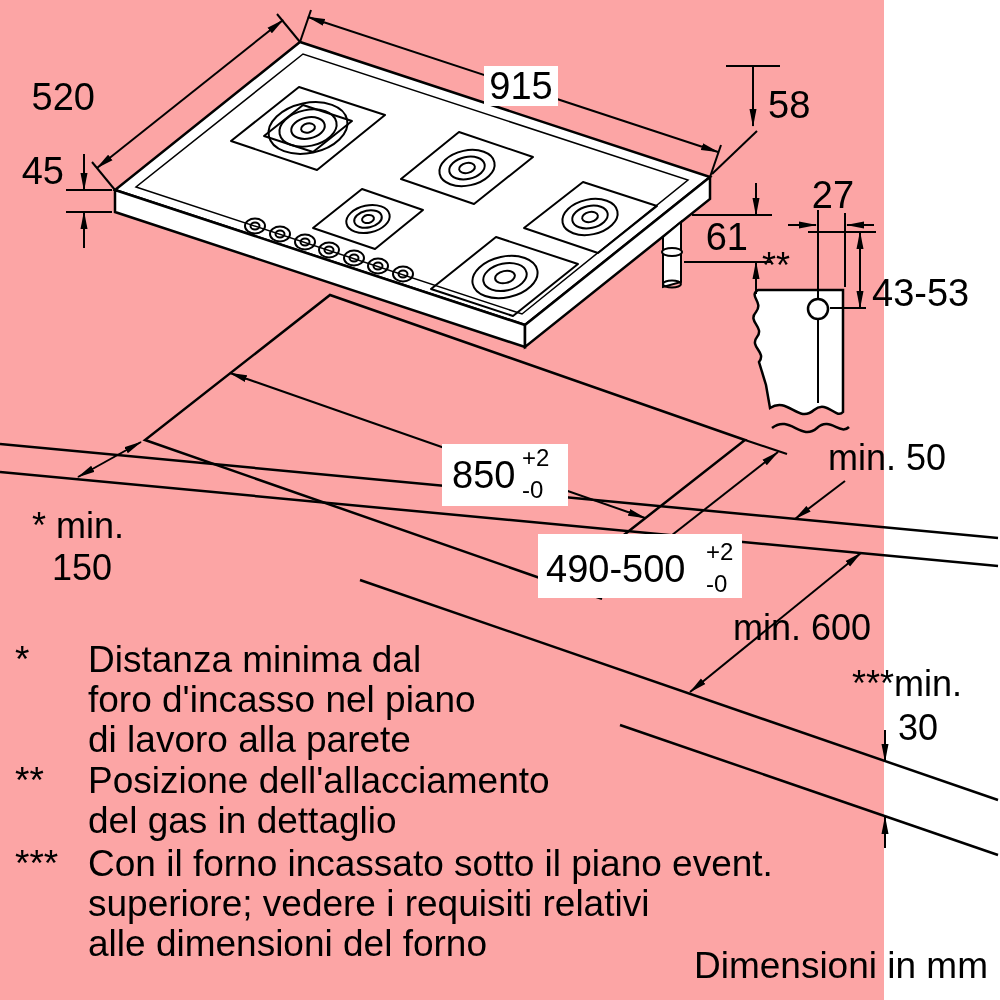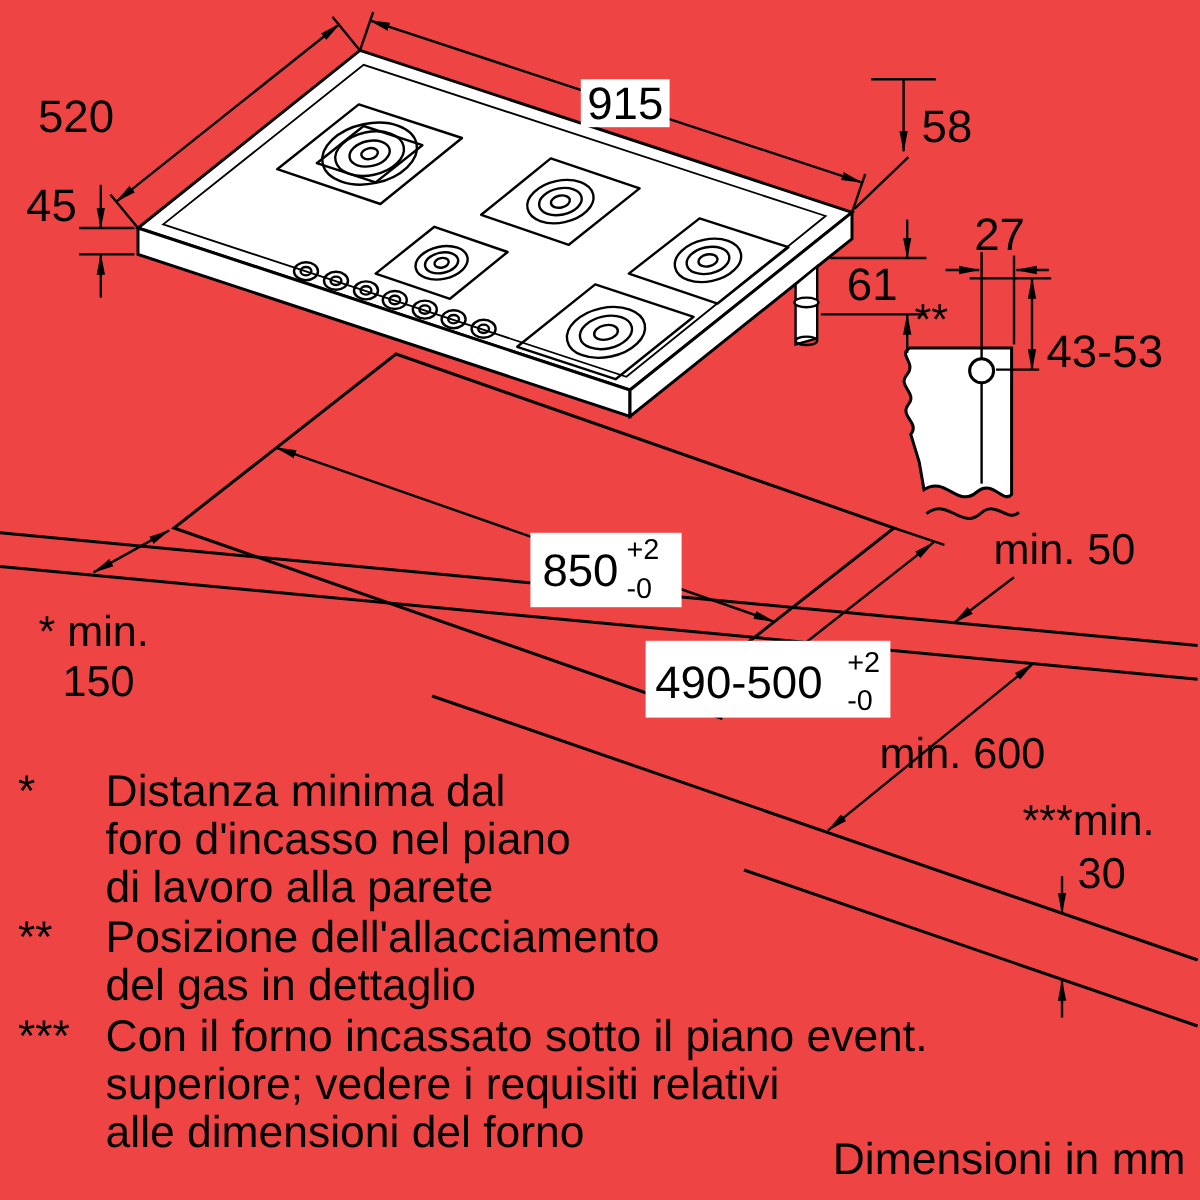--- a/index.html
+++ b/index.html
@@ -1,16 +1,16 @@
 <!DOCTYPE html>
 <html><head>
 <meta charset="utf-8">
 <style>
   html,body{margin:0;padding:0;background:#fff;}
-  #stage{width:1000px;height:1000px;position:relative;background:#ef4444;}
+  #stage{width:884px;height:1000px;position:relative;background:#fca5a5;}
   svg{display:block;}
   text{font-family:"Liberation Sans","DejaVu Sans",sans-serif;fill:#000;stroke:none;}
   .f38{font-size:38px;}
   .f36{font-size:36px;}
   .f24{font-size:24px;}
   .f37{font-size:37px;}
   .ln{stroke:#000;stroke-width:2;fill:none;}
   .ol{stroke:#000;stroke-width:2.5;fill:none;}
   .thin{stroke:#000;stroke-width:1.5;fill:none;}
   .wh{fill:#fff;stroke:#000;stroke-width:2.5;}

